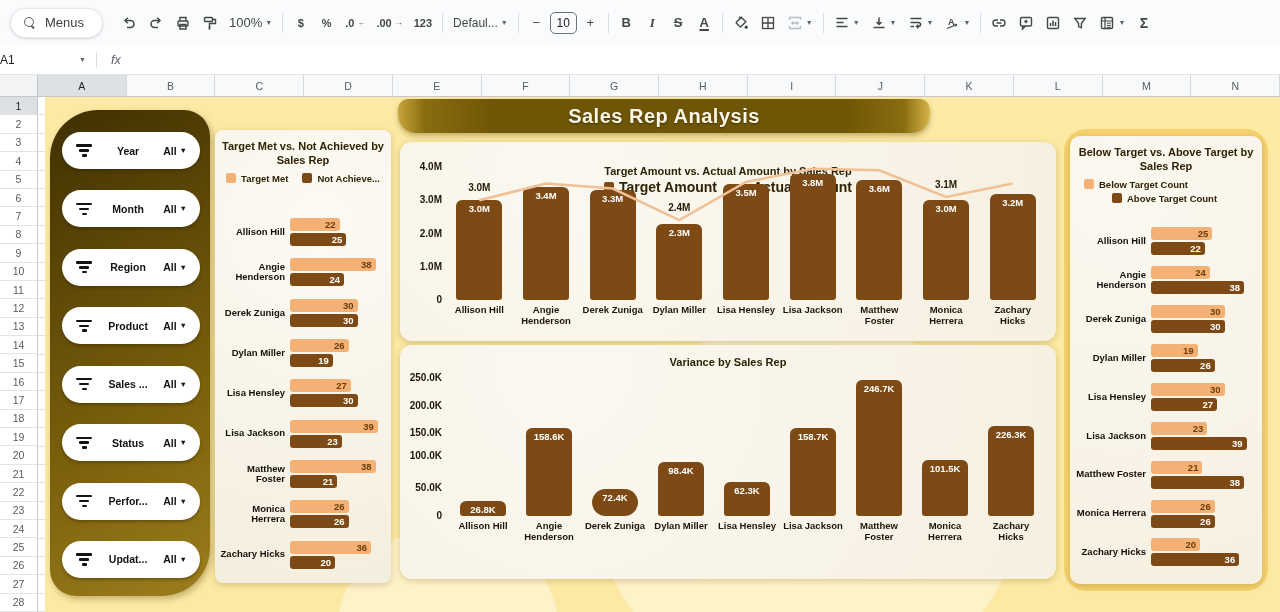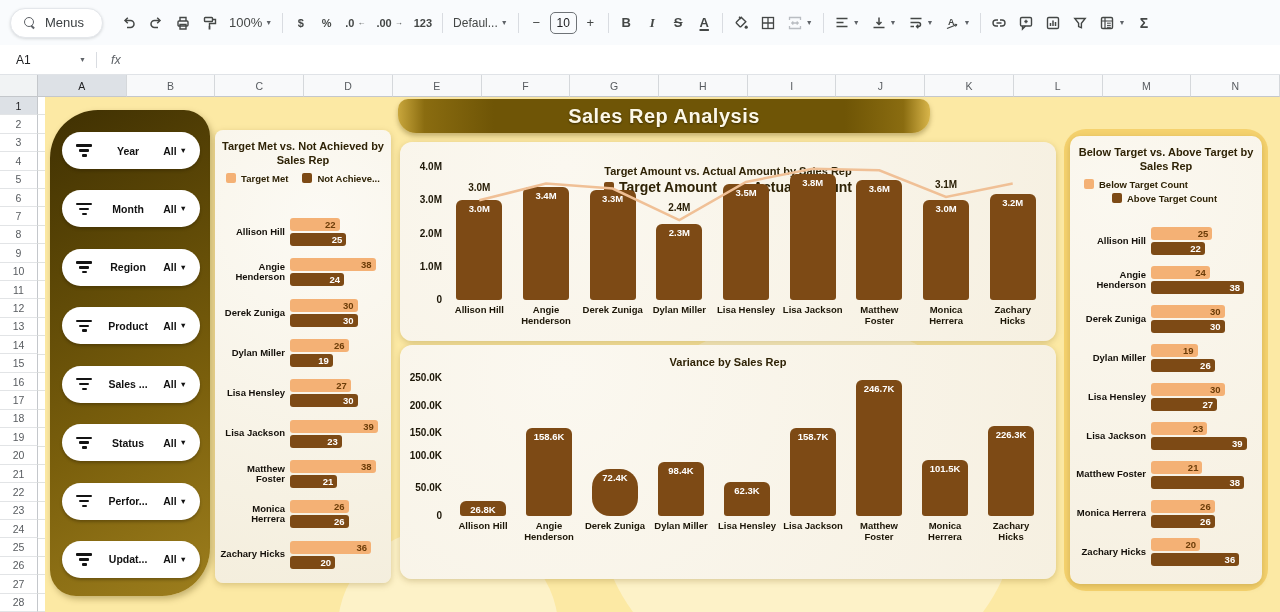--- a/index.html
+++ b/index.html
@@ -27,21 +27,21 @@
     border:1.6px solid #5f6368; border-radius:50%; }
   .search-glyph::after { content:""; position:absolute; left:8px; top:8px; width:4px; height:1.6px;
     background:#5f6368; transform:rotate(45deg); transform-origin:0 0; }
   .underlined-a { text-decoration:underline; text-decoration-thickness:2px; text-underline-offset:2px; }
   .small-txt { font-size:11px; font-weight:bold; color:#444746; }
   .sub-arrow { font-size:8px; color:#444746; }
 
   
   .formula-bar { height:30px; background:#fff; border-bottom:1px solid #e0e3e7;
     display:flex; align-items:center; }
-  .name-box { width:96px; padding-left:16px; font-size:12px; color:#202124;
+  .name-box { width:96px; font-size:12px; color:#202124;
     display:flex; align-items:center; justify-content:space-between; padding-right:10px; }
   .fb-sep { width:1px; height:16px; background:#d9dce1; }
   .fx { font-style:italic; color:#5f6368; font-size:12.5px; margin-left:14px; }
 
   
   .headers-row { height:22px; display:flex; background:#f8f9fa; }
   .corner { width:38px; flex:0 0 38px; border-right:1px solid #c4c7cb; border-bottom:1px solid #c4c7cb; background:#f1f3f4; }
   .colh { flex:1; font-size:10.5px; color:#575b5f; display:flex; align-items:center;
     justify-content:center; border-right:1px solid #d5d8db; border-bottom:1px solid #c4c7cb; }
   .colh.sel { background:#dde1e6; color:#202124; }
@@ -622,21 +622,21 @@
           <div class="vtick" style="top: 165px;">0</div>
         </div>
       <div class="vbars" style="left: 50px; right: 12px; top: 33px; height: 138px;">
           <div class="vslot">
             <div class="vbar" style="height: 14.7936px; background: rgb(125, 74, 21);">26.8K</div>
           </div>
           <div class="vslot">
             <div class="vbar" style="height: 87.5472px; background: rgb(125, 74, 21);">158.6K</div>
           </div>
           <div class="vslot">
-            <div class="vbar" style="height: 47px; background: rgb(125, 74, 21); border-radius: 18px;">72.4K</div>
+            <div class="vbar" style="height: 27px; background: rgb(125, 74, 21); border-radius: 18px;">72.4K</div>
           </div>
           <div class="vslot">
             <div class="vbar" style="height: 54.3168px; background: rgb(125, 74, 21);">98.4K</div>
           </div>
           <div class="vslot">
             <div class="vbar" style="height: 34.3896px; background: rgb(125, 74, 21);">62.3K</div>
           </div>
           <div class="vslot">
             <div class="vbar" style="height: 87.6024px; background: rgb(125, 74, 21);">158.7K</div>
           </div>

